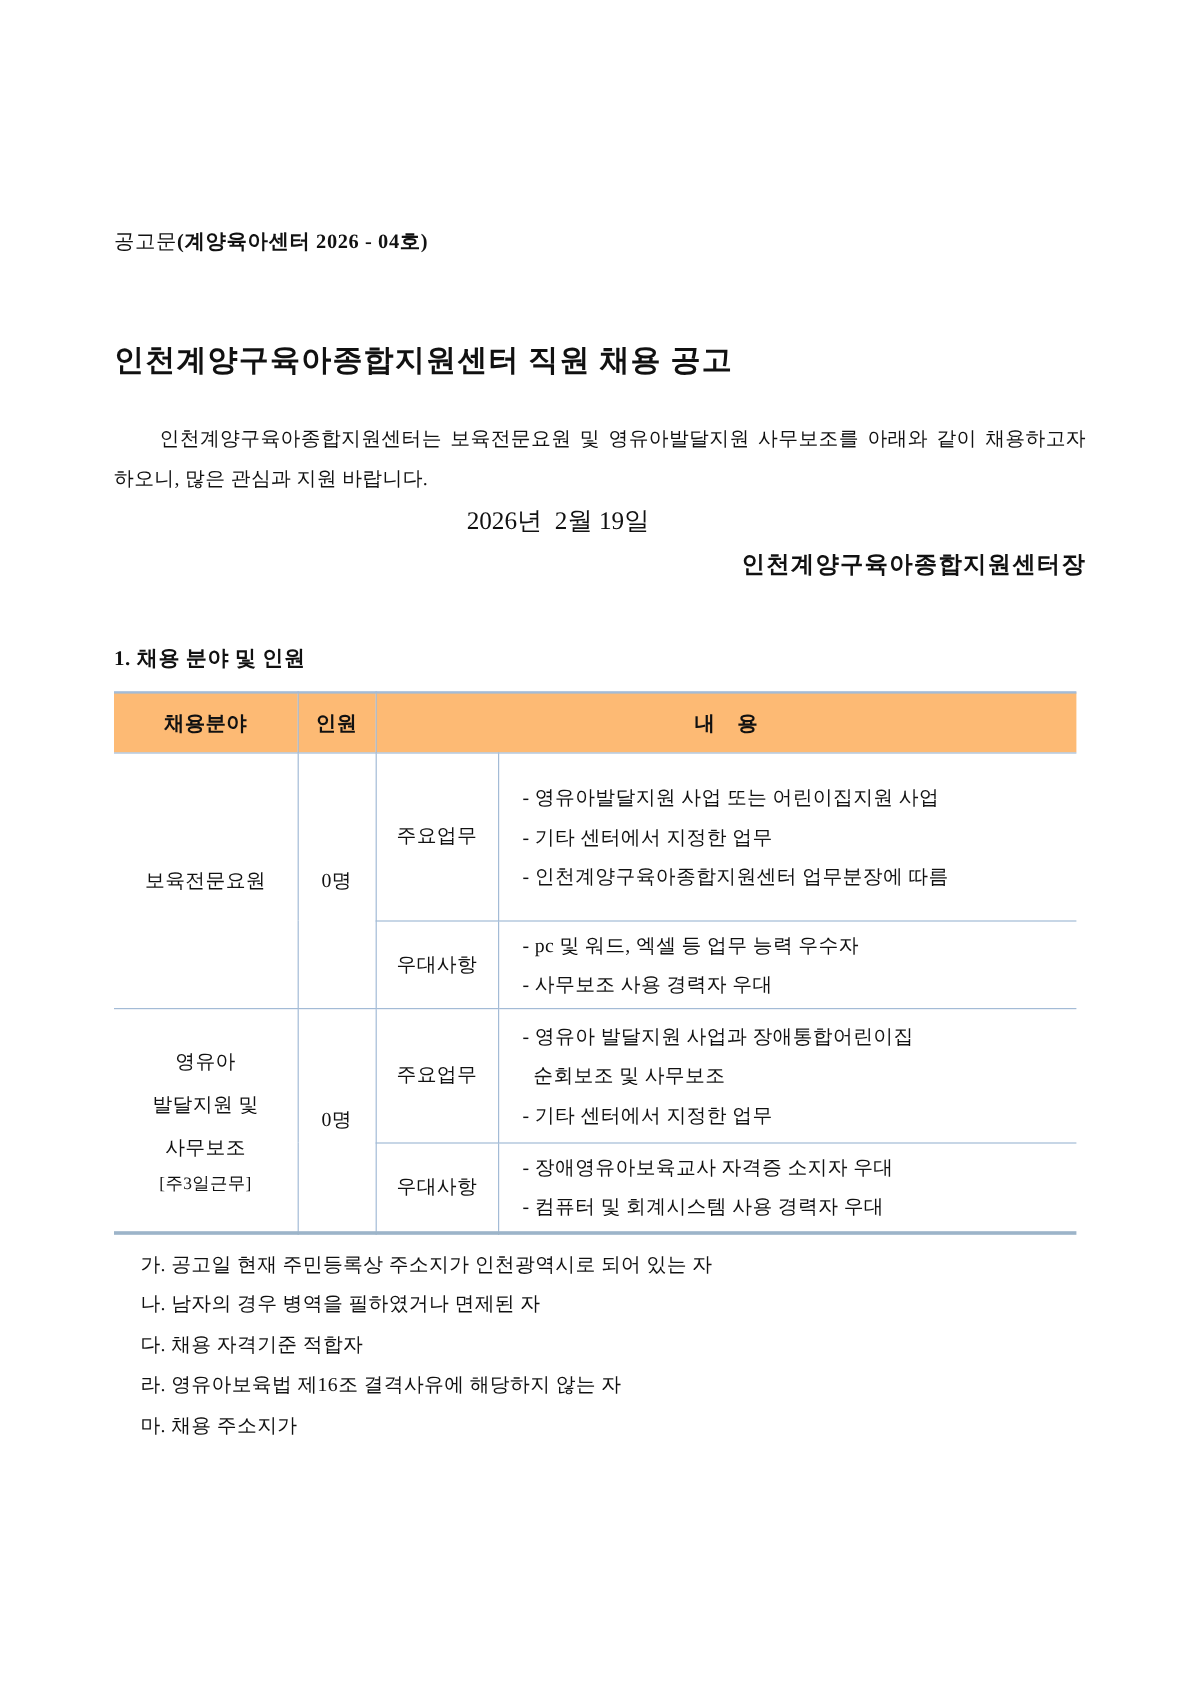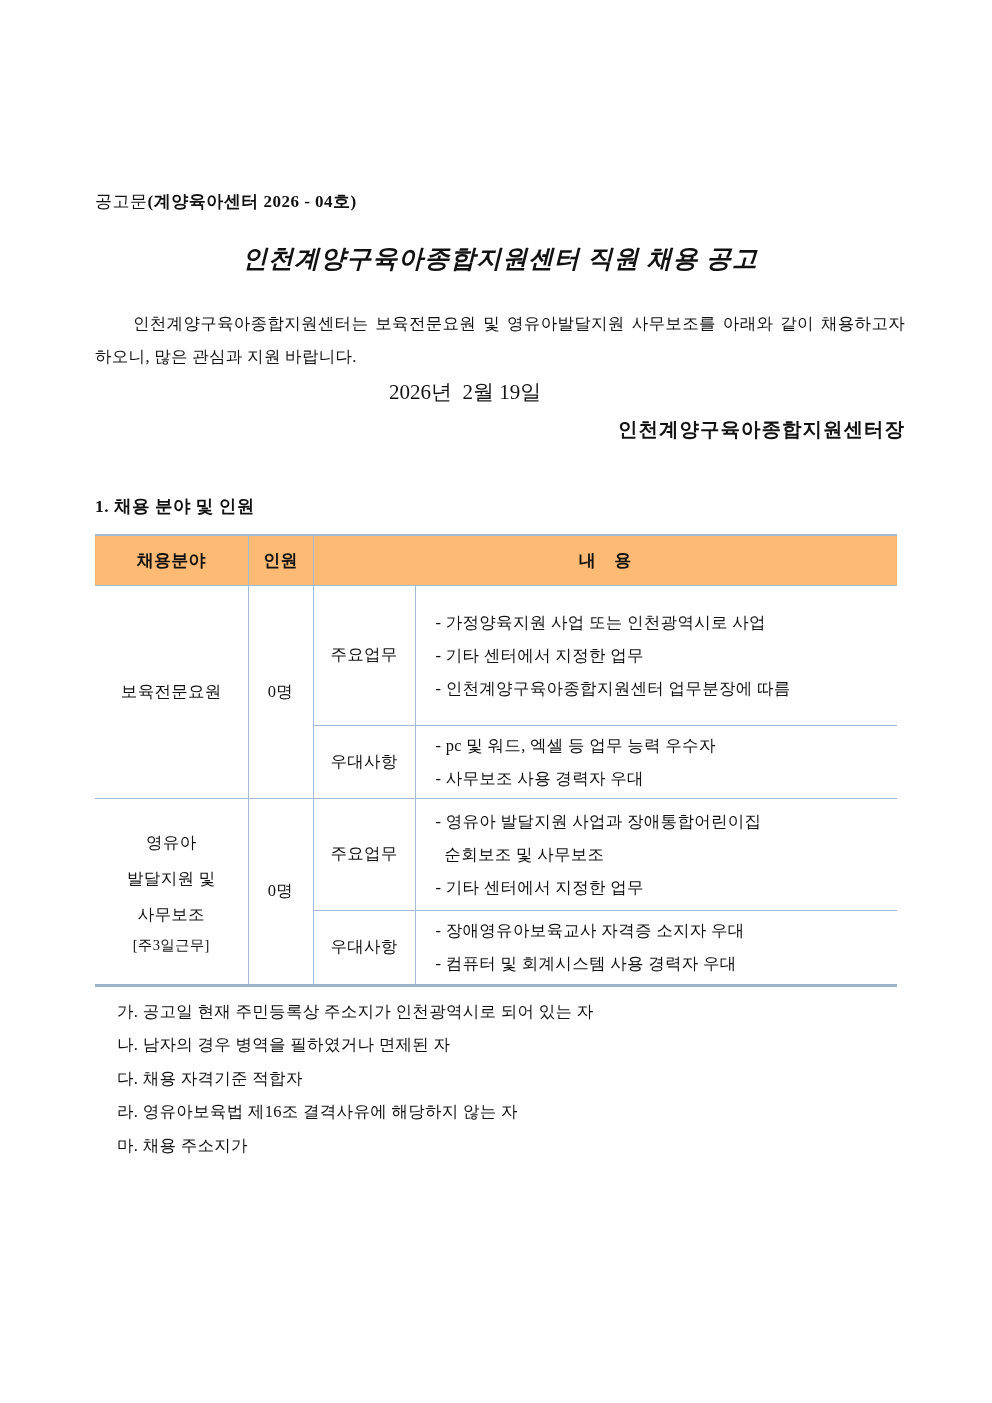--- a/index.html
+++ b/index.html
@@ -17,27 +17,25 @@
     padding: 0 87px 0 95px;
   }
   .ref {
     margin-top: 190px;
     font-size: 17px;
     line-height: 24px;
     letter-spacing: 0.5px;
   }
   .ref b { font-weight: bold; }
   .title {
-    margin-top: 28px;
+    margin-top: 70px;
     font-size: 25px;
     font-weight: bold;
-    text-align: center;
     letter-spacing: 1px;
     line-height: 33px;
-    font-style: italic;
   }
   .intro {
     margin-top: 32px;
     font-size: 16.5px;
     line-height: 33px;
     text-align: justify;
     text-indent: 38px;
     letter-spacing: 0.3px;
   }
   .date {
@@ -149,21 +147,21 @@
         <th>인원</th>
         <th class="no-r" colspan="2">내    용</th>
       </tr>
     </thead>
     <tbody>
       <tr class="r1a">
         <td class="no-l c" rowspan="2">보육전문요원</td>
         <td class="c" rowspan="2">0명</td>
         <td class="c">주요업무</td>
         <td class="no-r content">
-          <div>- 가정양육지원 사업 또는 인천광역시로 사업</div>
+          <div>- 영유아발달지원 사업 또는 어린이집지원 사업</div>
           <div>- 기타 센터에서 지정한 업무</div>
           <div>- 인천계양구육아종합지원센터 업무분장에 따름</div>
         </td>
       </tr>
       <tr class="r1b">
         <td class="c">우대사항</td>
         <td class="no-r content">
           <div>- pc 및 워드, 엑셀 등 업무 능력 우수자</div>
           <div>- 사무보조 사용 경력자 우대</div>
         </td>

